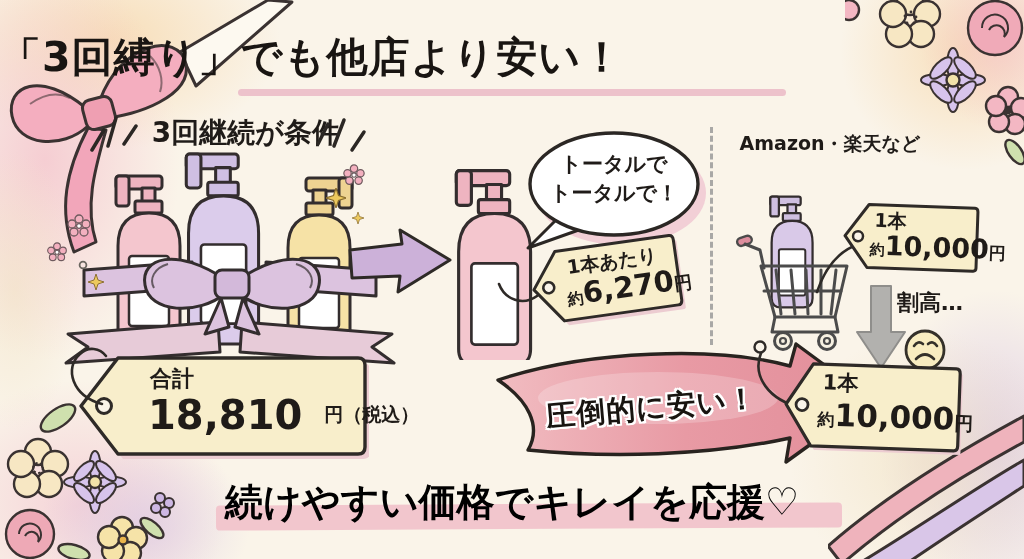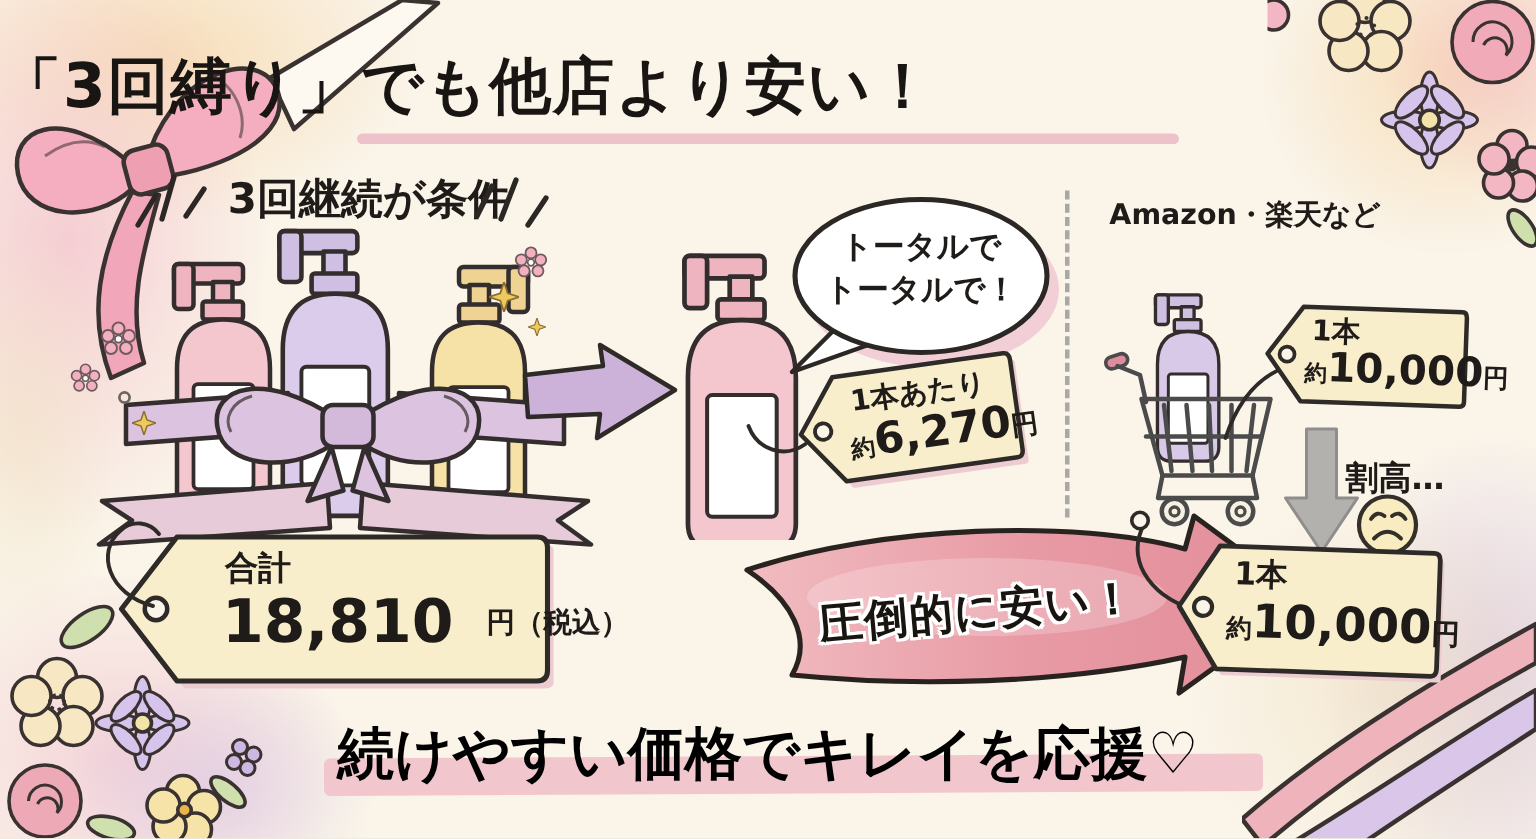--- a/index.html
+++ b/index.html
@@ -56,21 +56,21 @@
 
   .footer-bar {
     position:absolute; left:216px; top:504px; width:626px; height:25px;
     background:#f2c6cd; border-radius:4px; transform:rotate(-.3deg);
   }
   .footer-text {
     position:absolute; top:477px; left:0; width:100%; text-align:center;
     font-size:38px; font-weight:bold; color:#000000;
   }
 
-  .note-text { position:absolute; left:897px; top:304px; font-size:22px; font-weight:bold; }
+  .note-text { position:absolute; left:897px; top:288px; font-size:22px; font-weight:bold; }
 
   svg { display:block; }
 </style>
 </head>
 <body>
 
 <div class="canvas">
 
   <div class="blob" style="left:-60px;top:-70px;width:340px;height:220px;background:radial-gradient(closest-side,rgba(247,219,178,.9),rgba(247,219,178,0));"></div>
   <div class="blob" style="left:-90px;top:-40px;width:270px;height:400px;background:radial-gradient(closest-side,rgba(244,196,205,.8),rgba(244,196,205,0));"></div>

